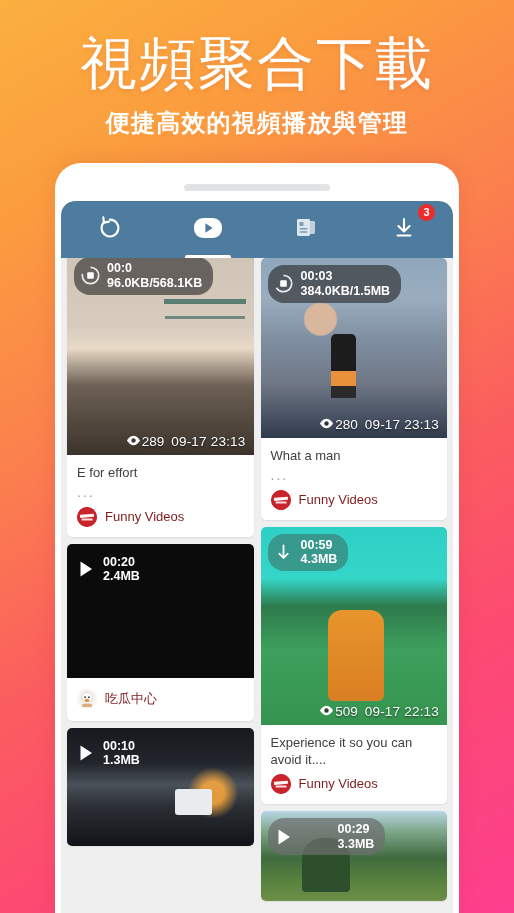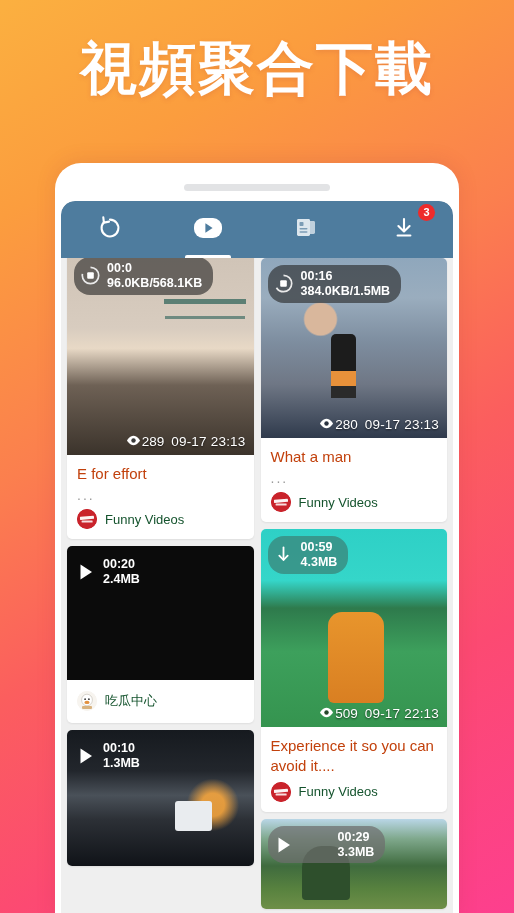--- a/index.html
+++ b/index.html
@@ -36,24 +36,24 @@
     top: 0;
     left: 0;
     width: 514px;
     text-align: center;
     padding-top: 28px;
     box-sizing: border-box;
   }
   .headline-main {
     font-size: 57px;
     line-height: 1.12;
-    font-weight: bold;
+    font-weight: normal;
     color: #FFFFFF;
     letter-spacing: 2px;
-    margin: 9px;
+    margin: 4px;
     text-shadow: 0 2px 5px rgba(180,60,60,0.18);
   }
   .headline-sub {
     font-size: 24px;
     line-height: 1.25;
     font-weight: bold;
     color: #FFFFFF;
     letter-spacing: 1.2px;
     margin: 12px 0 0 0;
   }
@@ -285,22 +285,22 @@
     font-size: 13.5px;
     text-shadow: 0 1px 2px rgba(0,0,0,0.65);
     z-index: 5;
   }
   .meta-views { display: flex; align-items: center; gap: 1px; }
   .meta-date { letter-spacing: 0.2px; }
 
   
   .card-body { padding: 9px 10px 10px 10px; }
   .card-title {
-    font-size: 15px;
-    color: #c2410c;
+    font-size: 13px;
+    color: #404040;
     line-height: 1.32;
     margin: 0 0 4px 0;
   }
   .card-ellipsis {
     font-size: 14px;
     color: #9B9B9B;
     letter-spacing: 2px;
     line-height: 1.1;
     margin: 0 0 6px 0;
   }
@@ -323,30 +323,31 @@
     color: #fff;
     font-size: 6.5px;
     font-weight: bold;
     line-height: 1;
     text-align: center;
     font-style: italic;
   }
   .avatar-melon { background: #F6F3EE; }
   .channel-name {
     font-size: 13px;
-    color: #14532d;
+    color: #7f1d1d;
   }
 </style>
 </head>
 <body>
 
 <div class="promo">
 
   <div class="headline-block">
     <h1 class="headline-main">視頻聚合下載</h1>
+    <p class="headline-sub">便捷高效的視頻播放與管理</p>
   </div>
 
   <div class="phone">
     <div class="phone-speaker"></div>
 
     <div class="screen">
 
       <div class="navbar">
 
         <div class="nav-tab">
@@ -464,21 +465,21 @@
                     <ellipse cx="10" cy="11.4" rx="2.6" ry="1.7" fill="#E2913F"></ellipse>
                     <rect x="5" y="15" width="10" height="3" rx="1" fill="#D8B27E"></rect>
                   </svg>
                 </span>
                 <span class="channel-name">吃瓜中心</span>
               </div>
             </div>
           </div>
 
           <div class="card">
-            <div class="thumb art-night" style="height:136px">
+            <div class="thumb art-night" style="height:118px">
               <div class="status-pill" style="background:transparent;padding-left:2px">
                 <span class="pill-icon">
                   <svg width="16" height="18" viewBox="0 0 16 18">
                     <path d="M2.5 1.6 L14 9 L2.5 16.4 Z" fill="#FFFFFF"></path>
                   </svg>
                 </span>
                 <span class="pill-texts">
                   <span class="pill-dur">00:10</span>
                   <span class="pill-size">1.3MB</span>
                 </span>
@@ -493,21 +494,21 @@
           <div class="card">
             <div class="thumb art-street" style="height:180px">
               <div class="status-pill">
                 <span class="pill-icon">
                   <svg width="19" height="19" viewBox="0 0 19 19">
                     <circle cx="9.5" cy="9.5" r="8.2" fill="none" stroke="#E9E9E9" stroke-width="1.7" stroke-dasharray="34 18" transform="rotate(-90 9.5 9.5)"></circle>
                     <rect x="6.2" y="6.2" width="6.6" height="6.6" rx="1" fill="#FFFFFF"></rect>
                   </svg>
                 </span>
                 <span class="pill-texts">
-                  <span class="pill-dur">00:16</span>
+                  <span class="pill-dur">00:03</span>
                   <span class="pill-size">384.0KB/1.5MB</span>
                 </span>
               </div>
               <div class="meta-strip">
                 <span class="meta-views">
                   <span>
                     <svg width="15" height="11" viewBox="0 0 15 11">
                       <path d="M7.5 0.8C3.6 0.8 1 5.5 1 5.5s2.6 4.7 6.5 4.7S14 5.5 14 5.5 11.4 0.8 7.5 0.8z" fill="#FFFFFF"></path>
                       <circle cx="7.5" cy="5.5" r="2.2" fill="#2A3340"></circle>
                     </svg>

